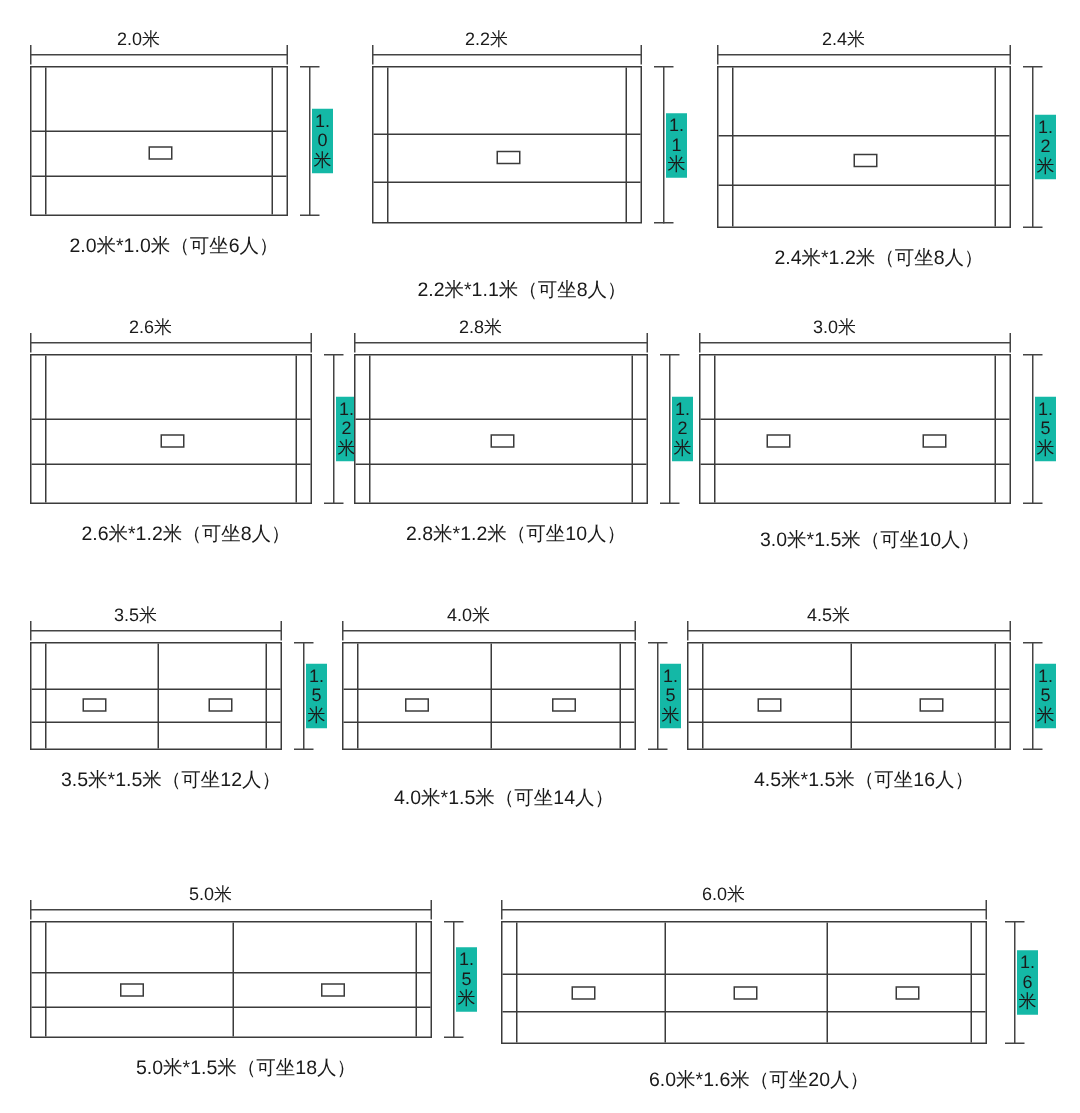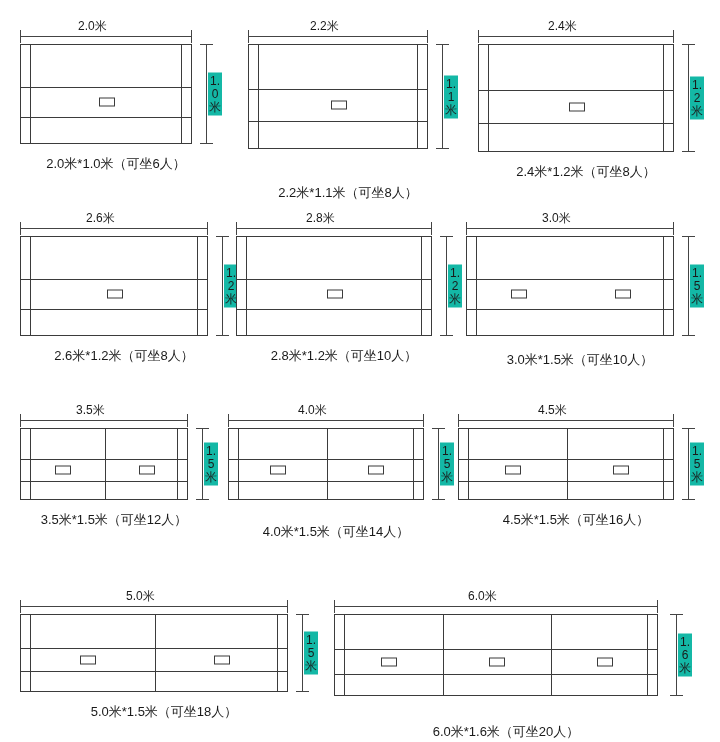--- a/index.html
+++ b/index.html
@@ -415,16 +415,16 @@
           <div class="plate" style="left: 54px; top: 47px;"></div>
           <div class="plate" style="left: 162px; top: 47px;"></div>
           <div class="plate" style="left: 270px; top: 47px;"></div>
         </div>
         <div class="dim-right" style="left: 334px; top: 24px; height: 82px;">
           <div class="line"></div>
           <div class="tick-t"></div>
           <div class="tick-b"></div>
           <div class="label">1.6米</div>
         </div>
-        <div class="caption" style="top: 134px; width: 344px;">6.0米*1.6米（可坐20人）</div>
+        <div class="caption" style="top: 122px; width: 344px;">6.0米*1.6米（可坐20人）</div>
       </div>
     </div>
   </div>
 
 </body></html>

